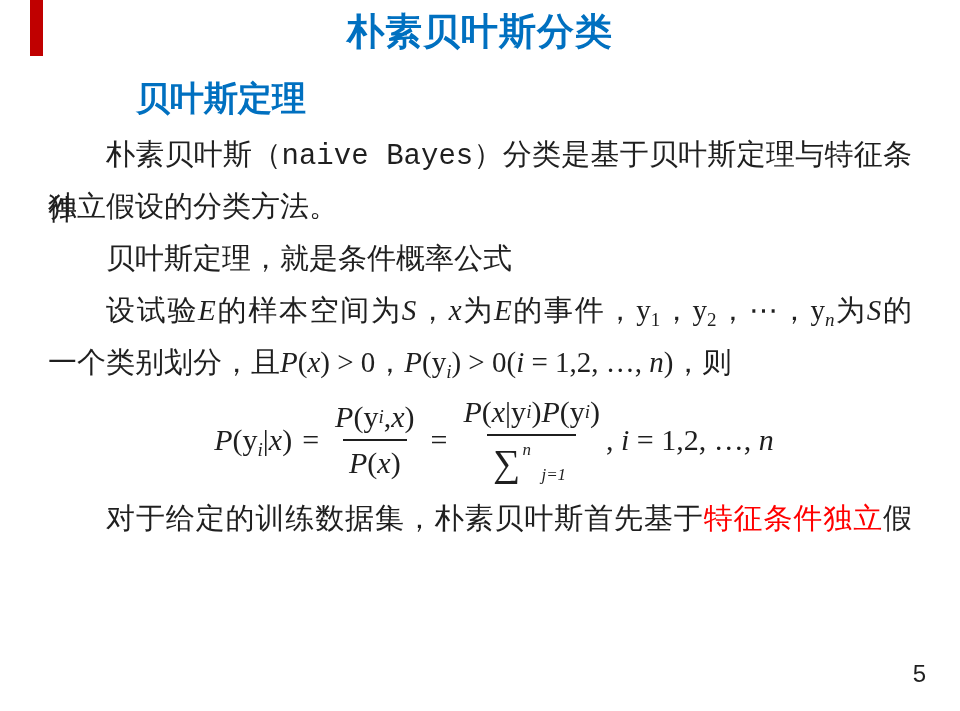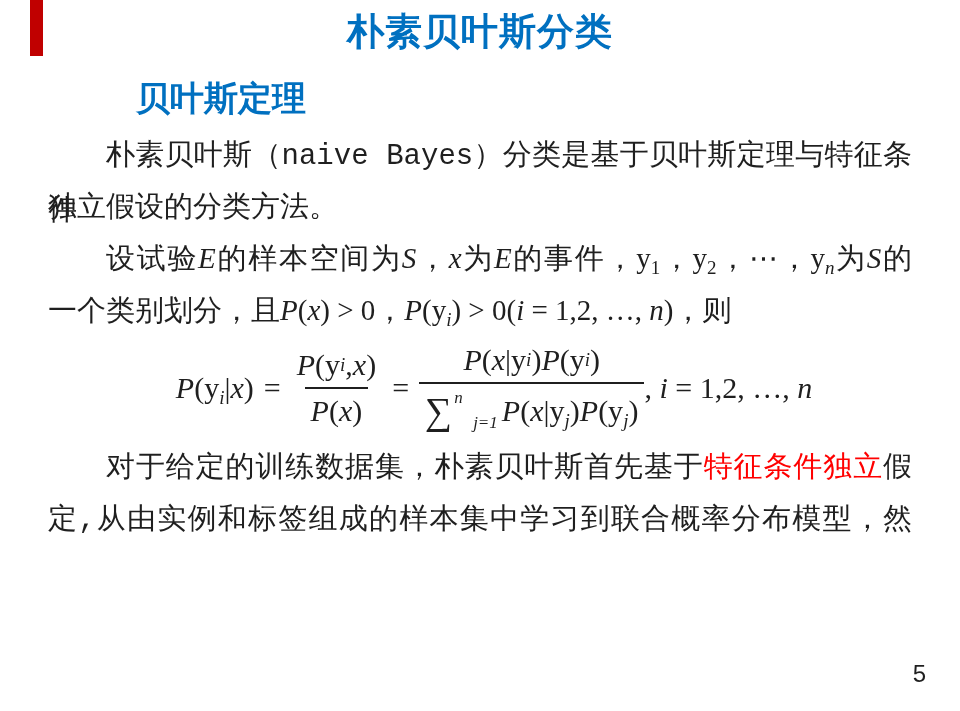--- a/index.html
+++ b/index.html
@@ -108,20 +108,21 @@
 
   <div class="accent-bar"></div>
 
   <div class="title">朴素贝叶斯分类</div>
 
   <div class="subtitle">贝叶斯定理</div>
 
   <div class="body-block">
     <div class="line indent j"><span class="rz">朴素贝叶斯（naive Bayes）分类是基于贝叶斯定理与特征条件</span></div>
     <div class="line"><span class="rz">独立假设的分类方法。</span></div>
+    <div class="line indent"><span class="rz">贝叶斯定理，就是条件概率公式</span></div>
     <div class="line indent j"><span class="rz">设试验</span><span class="rm-i">E</span><span class="rz">的样本空间为</span><span class="rm-i">S</span><span class="rz">，</span><span class="rm-i">x</span><span class="rz">为</span><span class="rm-i">E</span><span class="rz">的事件，</span><span class="rm-r">y</span><span class="rsub">1</span><span class="rz">，</span><span class="rm-r">y</span><span class="rsub">2</span><span class="rz">，</span><span class="rm-r">⋯</span><span class="rz">，</span><span class="rm-r">y</span><span class="rsubi">n</span><span class="rz">为</span><span class="rm-i">S</span><span class="rz">的</span></div>
     <div class="line"><span class="rz">一个类别划分，且</span><span class="rm-i">P</span><span class="rm-r">(</span><span class="rm-i">x</span><span class="rm-r">) &gt; 0</span><span class="rz">，</span><span class="rm-i">P</span><span class="rm-r">(y</span><span class="rsubi">i</span><span class="rm-r">) &gt; 0(</span><span class="rm-i">i</span><span class="rm-r"> = 1,2, …, </span><span class="rm-i">n</span><span class="rm-r">)</span><span class="rz">，则</span></div>
 
     <div class="formula-row">
       <span class="fchunk"><span class="rm-i">P</span><span class="rm-r">(y</span><span class="rsubi">i</span><span class="rm-r">|</span><span class="rm-i">x</span><span class="rm-r">)</span></span>
       <span class="feq">=</span>
       <span class="frac">
         <span class="num">
             <span class="rm-i">P</span>
             <span class="rm-r">(y</span>
@@ -152,25 +153,23 @@
             <span class="rm-r">)</span>
           </span>
         <span class="den">
           <span class="sumwrap">
             <span class="sumsym">∑</span>
             <span class="sumscripts">
               <span class="ssup">n</span>
               <span class="ssub">j=1</span>
             </span>
           </span>
-          <span class="fchunk"><span class="rm-i">P</span><span class="rm-r">(</span><span class="rm-i">x</span><span class="rm-r">|y</span><span class="rsubi">j</span><span class="rm-r">)</span><span class="rm-i">P</span><span class="rm-r">(y</span><span class="rsubi">j</span><span class="rm-r">)</span></span>
         </span>
       </span>
       <span class="fchunk"><span class="rm-r">, </span><span class="rm-i">i</span><span class="rm-r"> = 1,2, …, </span><span class="rm-i">n</span></span>
     </div>
 
     <div class="line indent j"><span class="rz">对于给定的训练数据集，朴素贝叶斯首先基于</span><span class="rred">特征条件独立</span><span class="rz">假</span></div>
-    <div class="line j"><span class="rz">定,从由实例和标签组成的样本集中学习到联合概率分布模型，然</span></div>
   </div>
 
   <div class="page-number">5</div>
 
 </div>
 
 </body></html>

